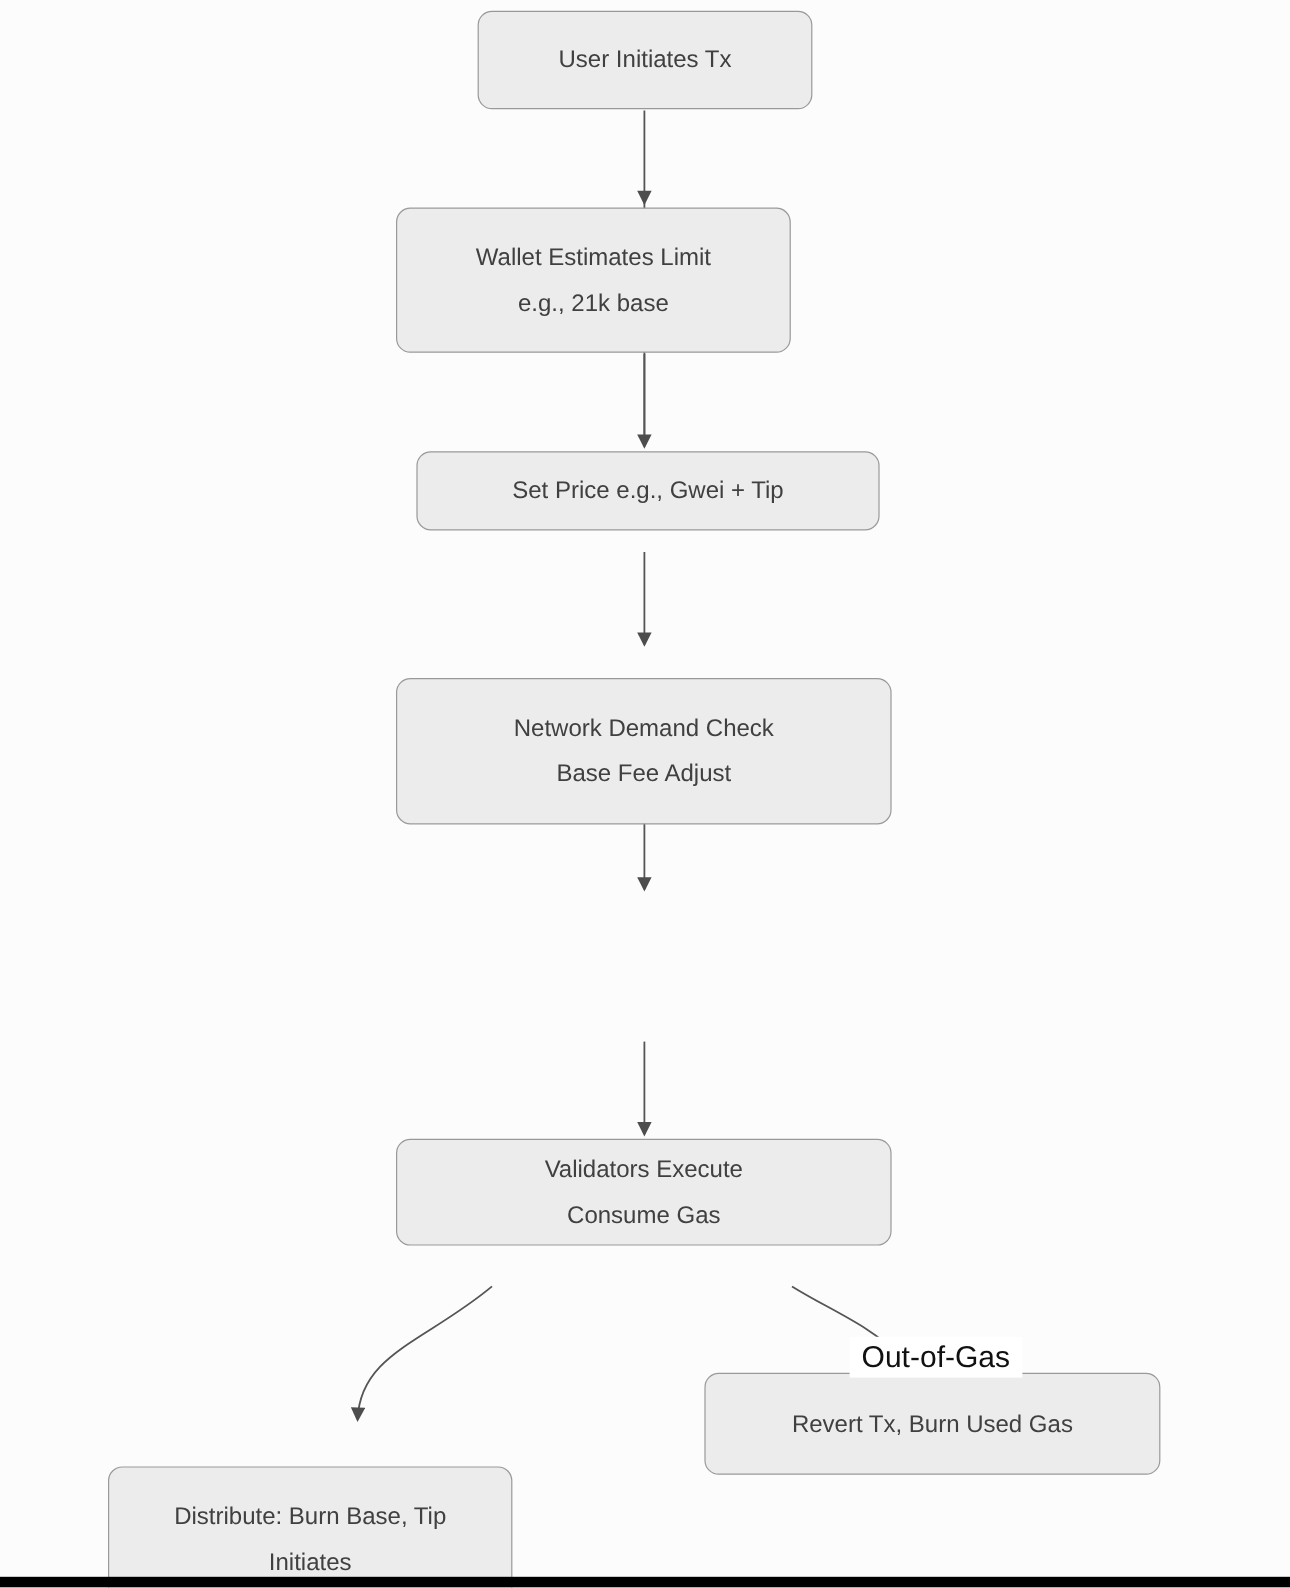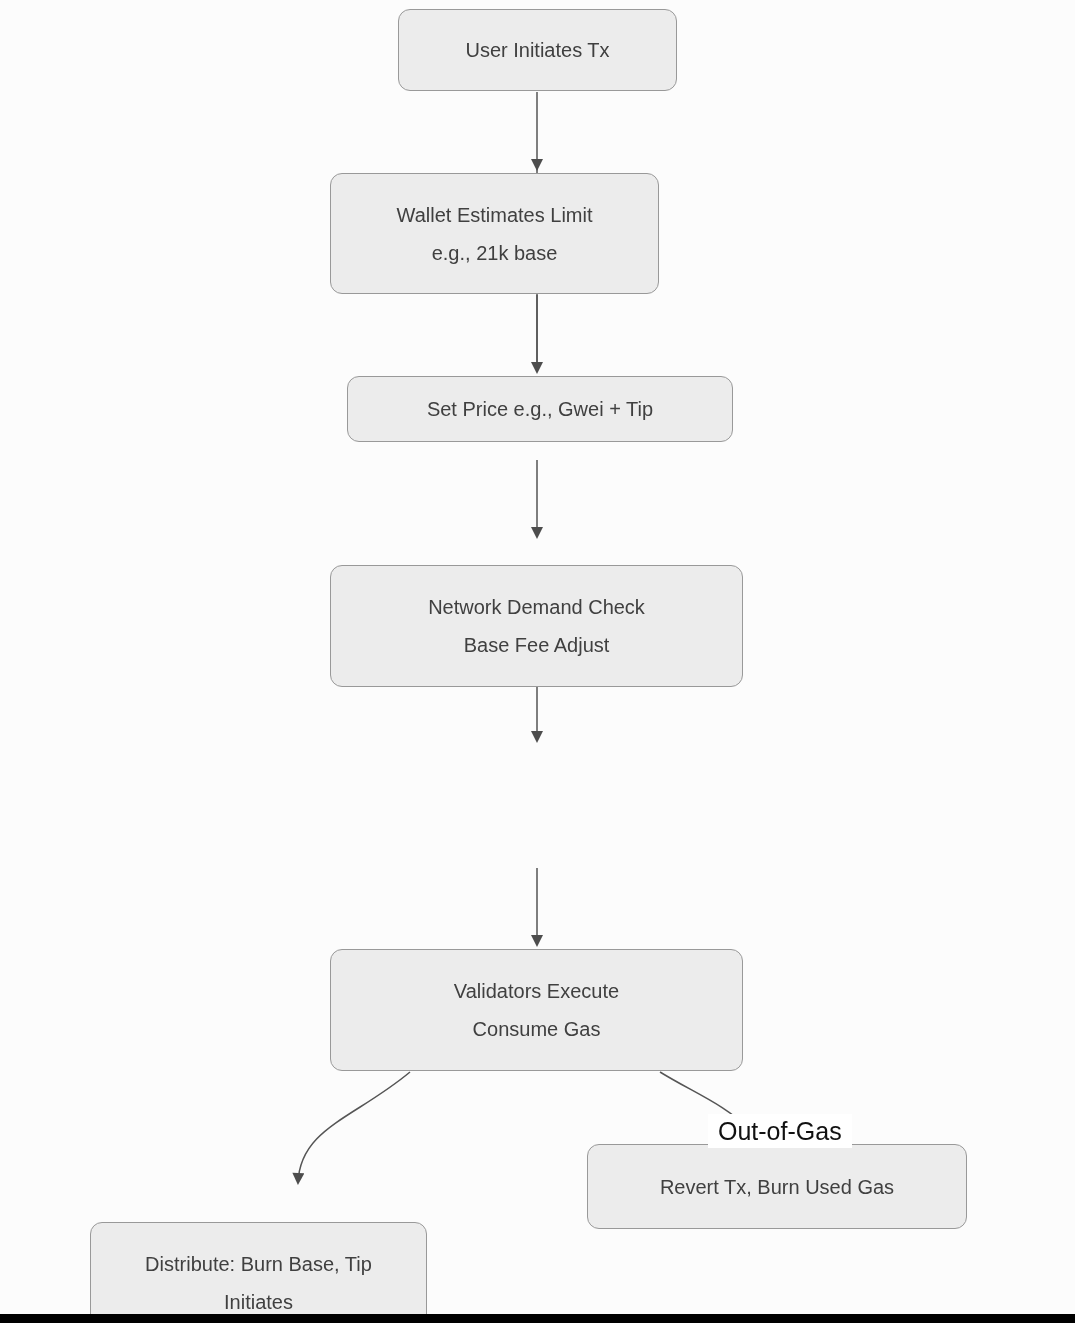--- a/index.html
+++ b/index.html
@@ -102,21 +102,21 @@
   <div class="node" style="left:347px; top:376px; width:386px; height:66px;">
     <span class="node-line">Set Price e.g., Gwei + Tip</span>
   </div>
 
   <div class="node" style="left:330px; top:541px; width:413px; height:122px;margin-top:24px;">
     <span class="node-line">Network Demand Check</span>
     <span class="node-line">Base Fee Adjust</span>
   </div>
 
 
-  <div class="node" style="left:330px; top:949px; width:413px; height:122px;">
+  <div class="node" style="left:330px; top:949px; width:413px; height:89px;">
     <span class="node-line">Validators Execute</span>
     <span class="node-line">Consume Gas</span>
   </div>
 
   <div class="node" style="left:90px; top:1222px; width:337px; height:122px;">
     <span class="node-line">Distribute: Burn Base, Tip</span>
     <span class="node-line">Initiates</span>
   </div>
 
   <div class="node" style="left:587px; top:1144px; width:380px; height:85px;">

